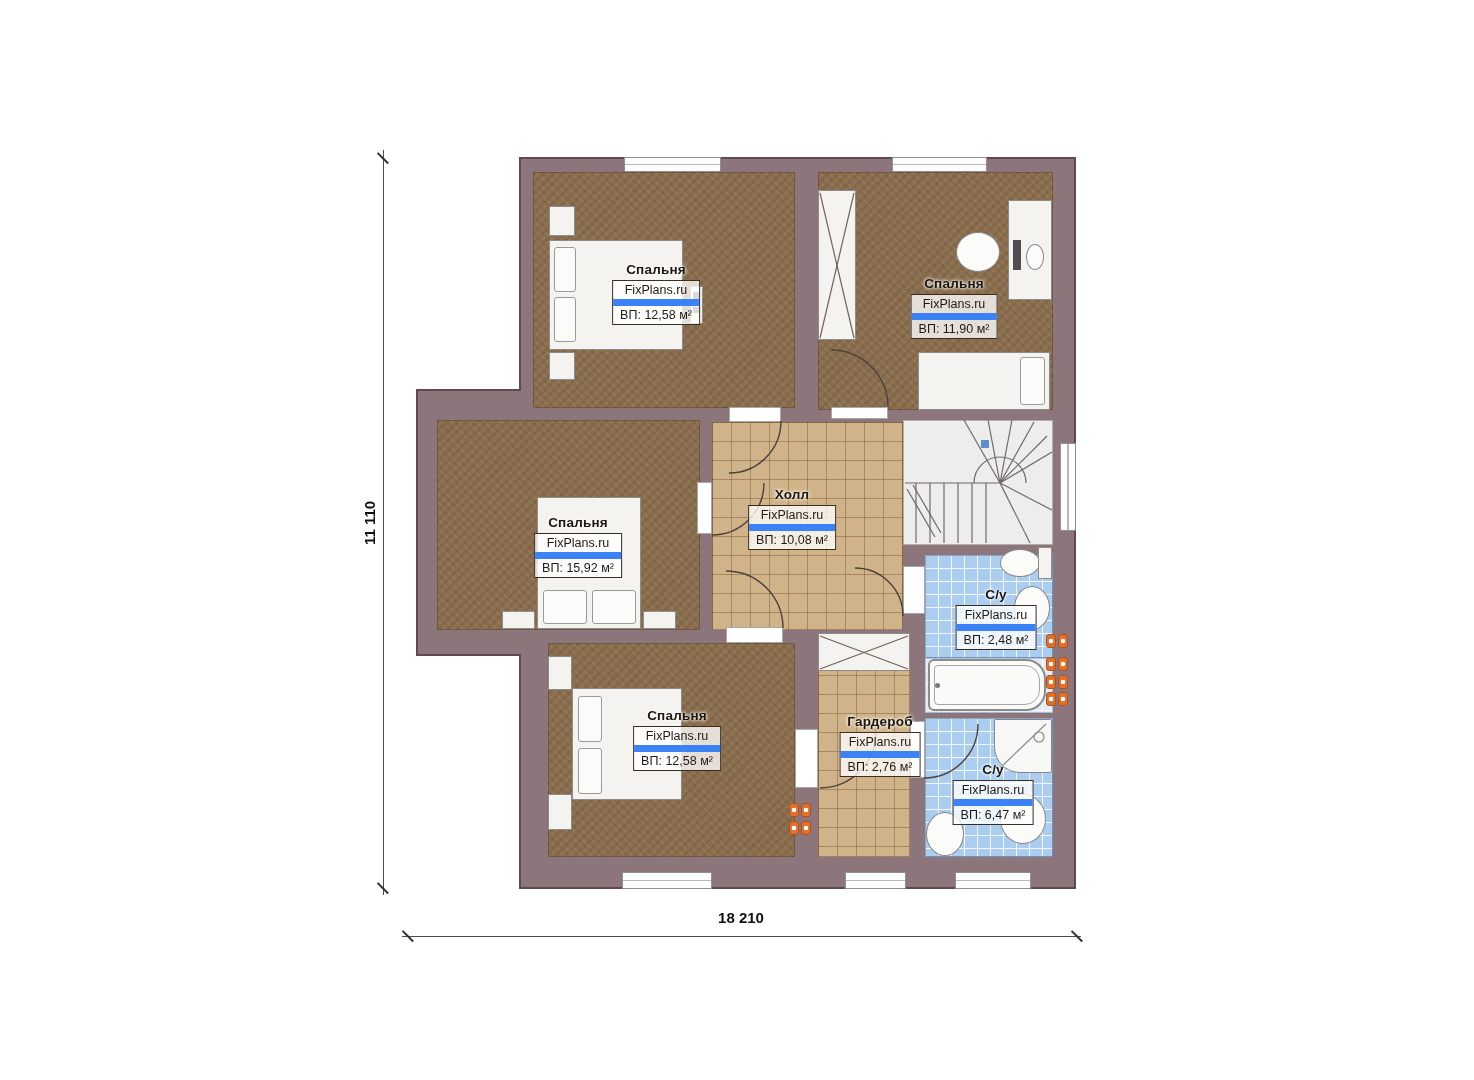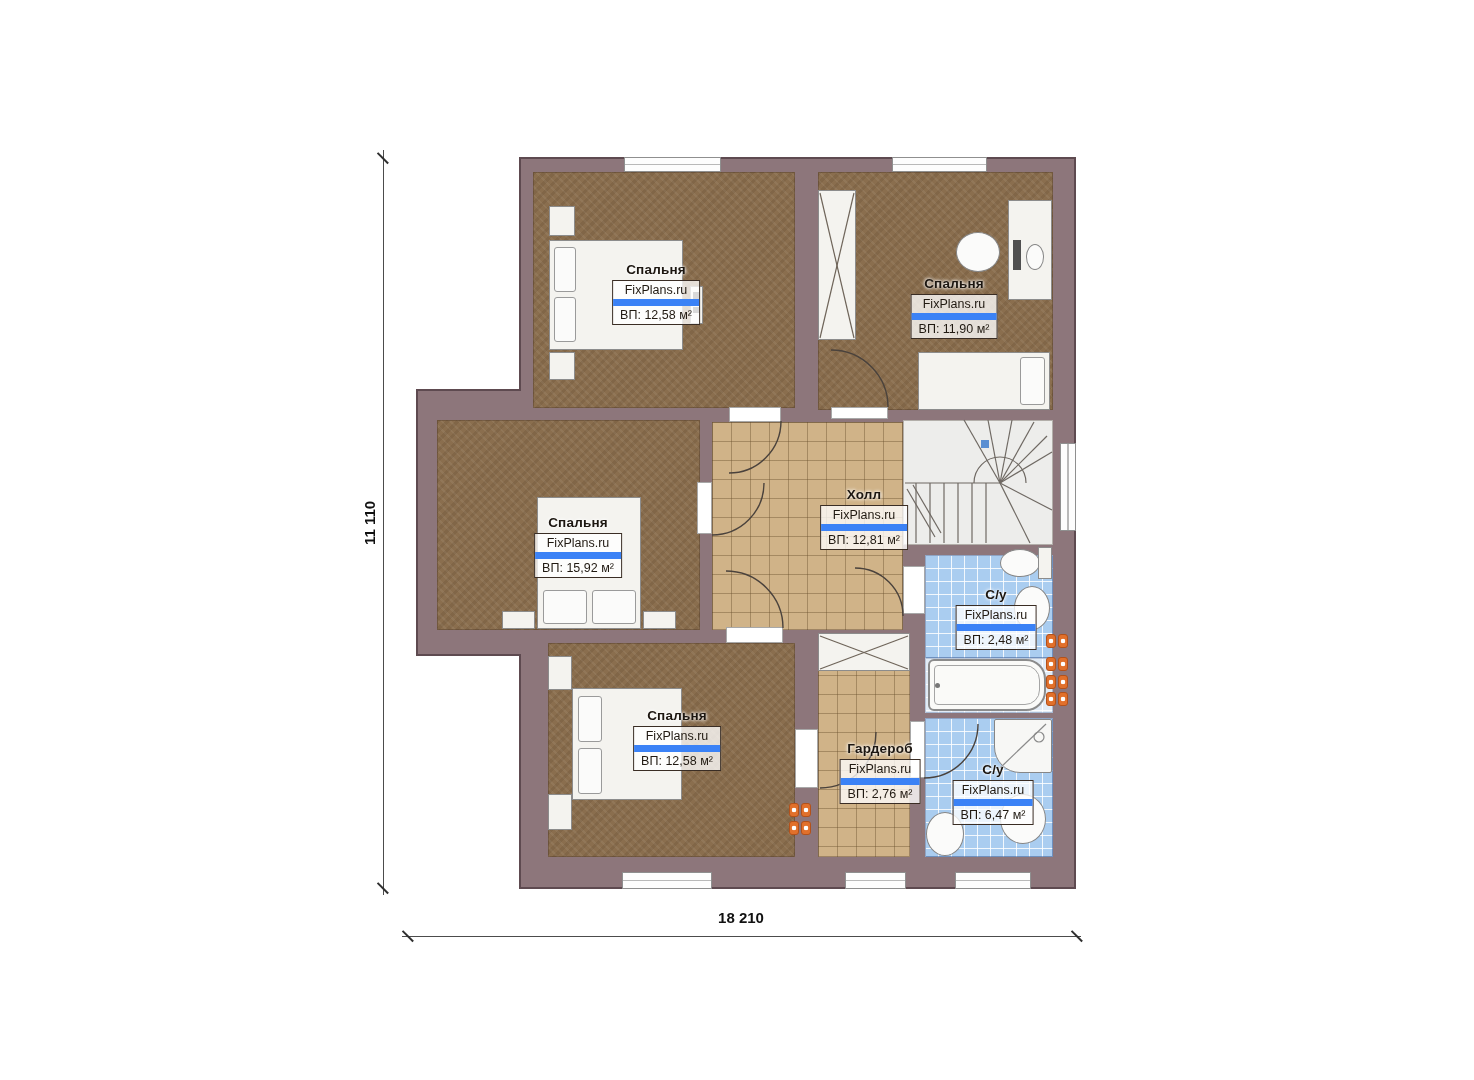--- a/index.html
+++ b/index.html
@@ -230,37 +230,37 @@
   </div>
 
   <div class="room-label" style="left:677px;top:708px;">
     <div class="room-name">Спальня</div>
     <div class="lbl-box">
       <div class="lbl-row">FixPlans.ru</div>
       <div class="lbl-row">ВП: 12,58 м²</div>
     </div>
   </div>
 
-  <div class="room-label" style="left:864px;top:487px;">
+  <div class="room-label" style="left:792px;top:487px;">
     <div class="room-name">Холл</div>
     <div class="lbl-box">
       <div class="lbl-row">FixPlans.ru</div>
-      <div class="lbl-row">ВП: 12,81 м²</div>
+      <div class="lbl-row">ВП: 10,08 м²</div>
     </div>
   </div>
 
   <div class="room-label" style="left:996px;top:587px;">
     <div class="room-name">С/у</div>
     <div class="lbl-box">
       <div class="lbl-row">FixPlans.ru</div>
       <div class="lbl-row">ВП: 2,48 м²</div>
     </div>
   </div>
 
-  <div class="room-label" style="left:880px;top:741px;">
+  <div class="room-label" style="left:880px;top:714px;">
     <div class="room-name">Гардероб</div>
     <div class="lbl-box">
       <div class="lbl-row">FixPlans.ru</div>
       <div class="lbl-row">ВП: 2,76 м²</div>
     </div>
   </div>
 
   <div class="room-label" style="left:993px;top:762px;">
     <div class="room-name">С/у</div>
     <div class="lbl-box">

